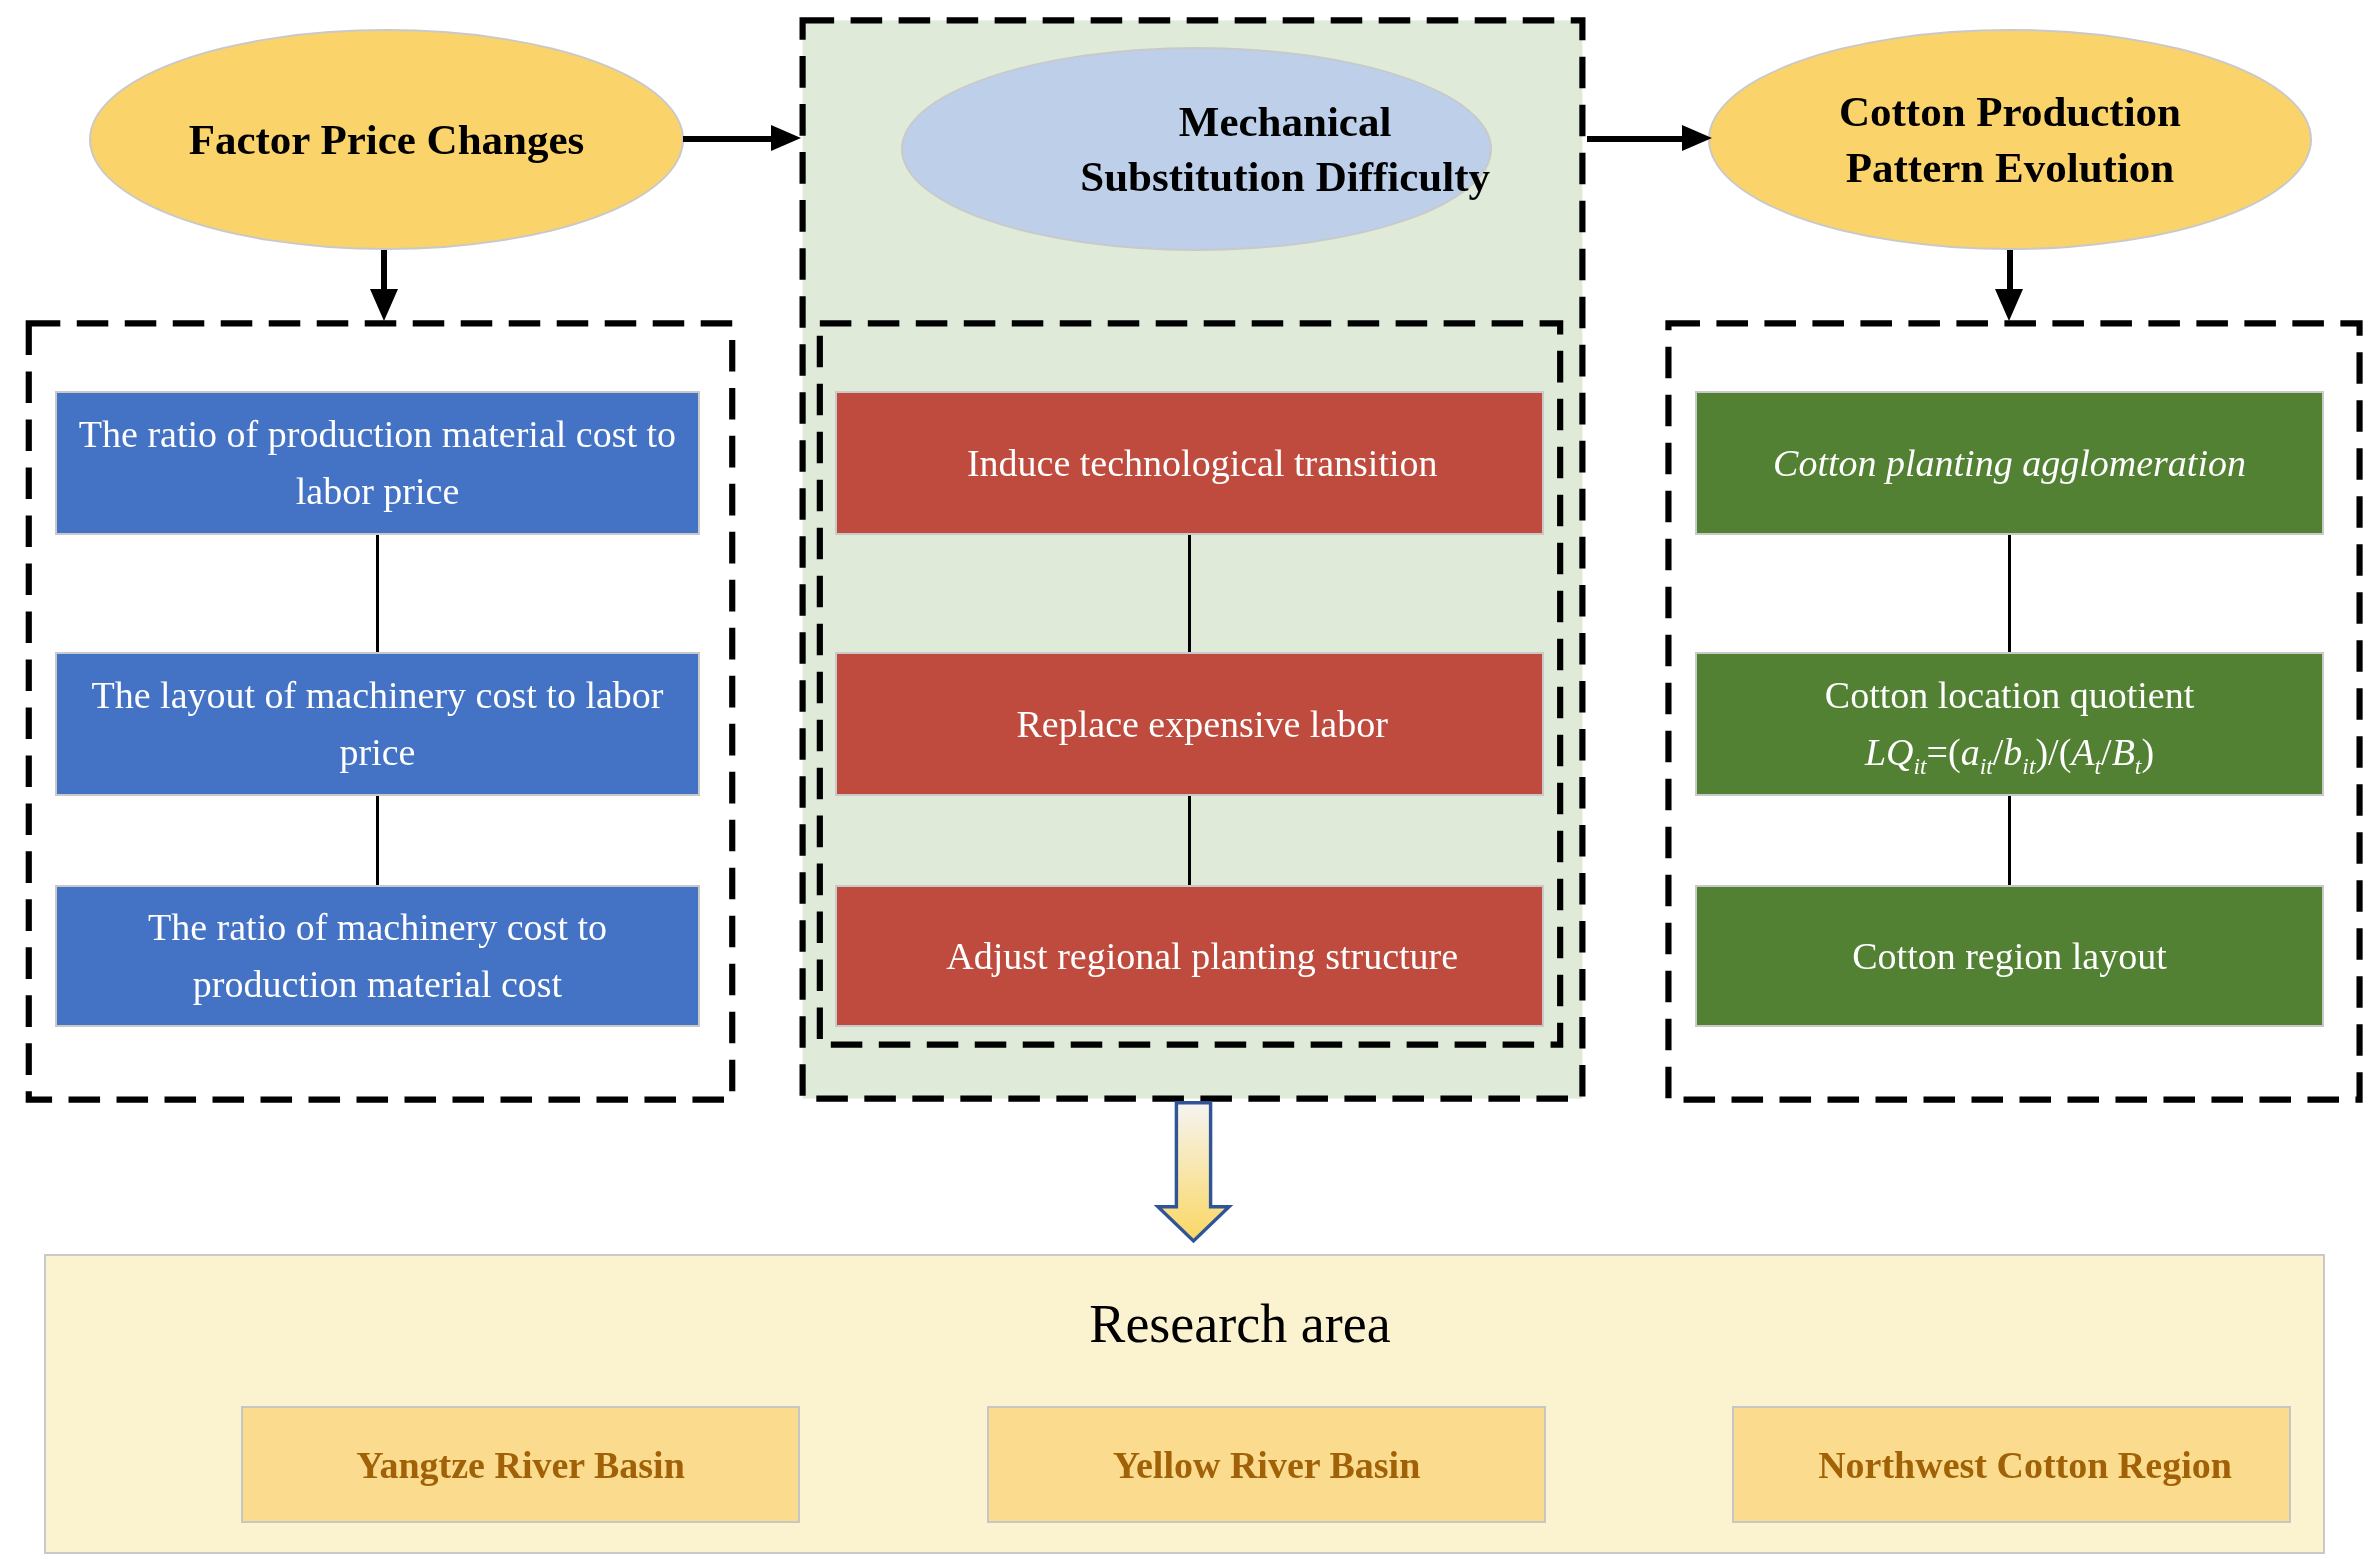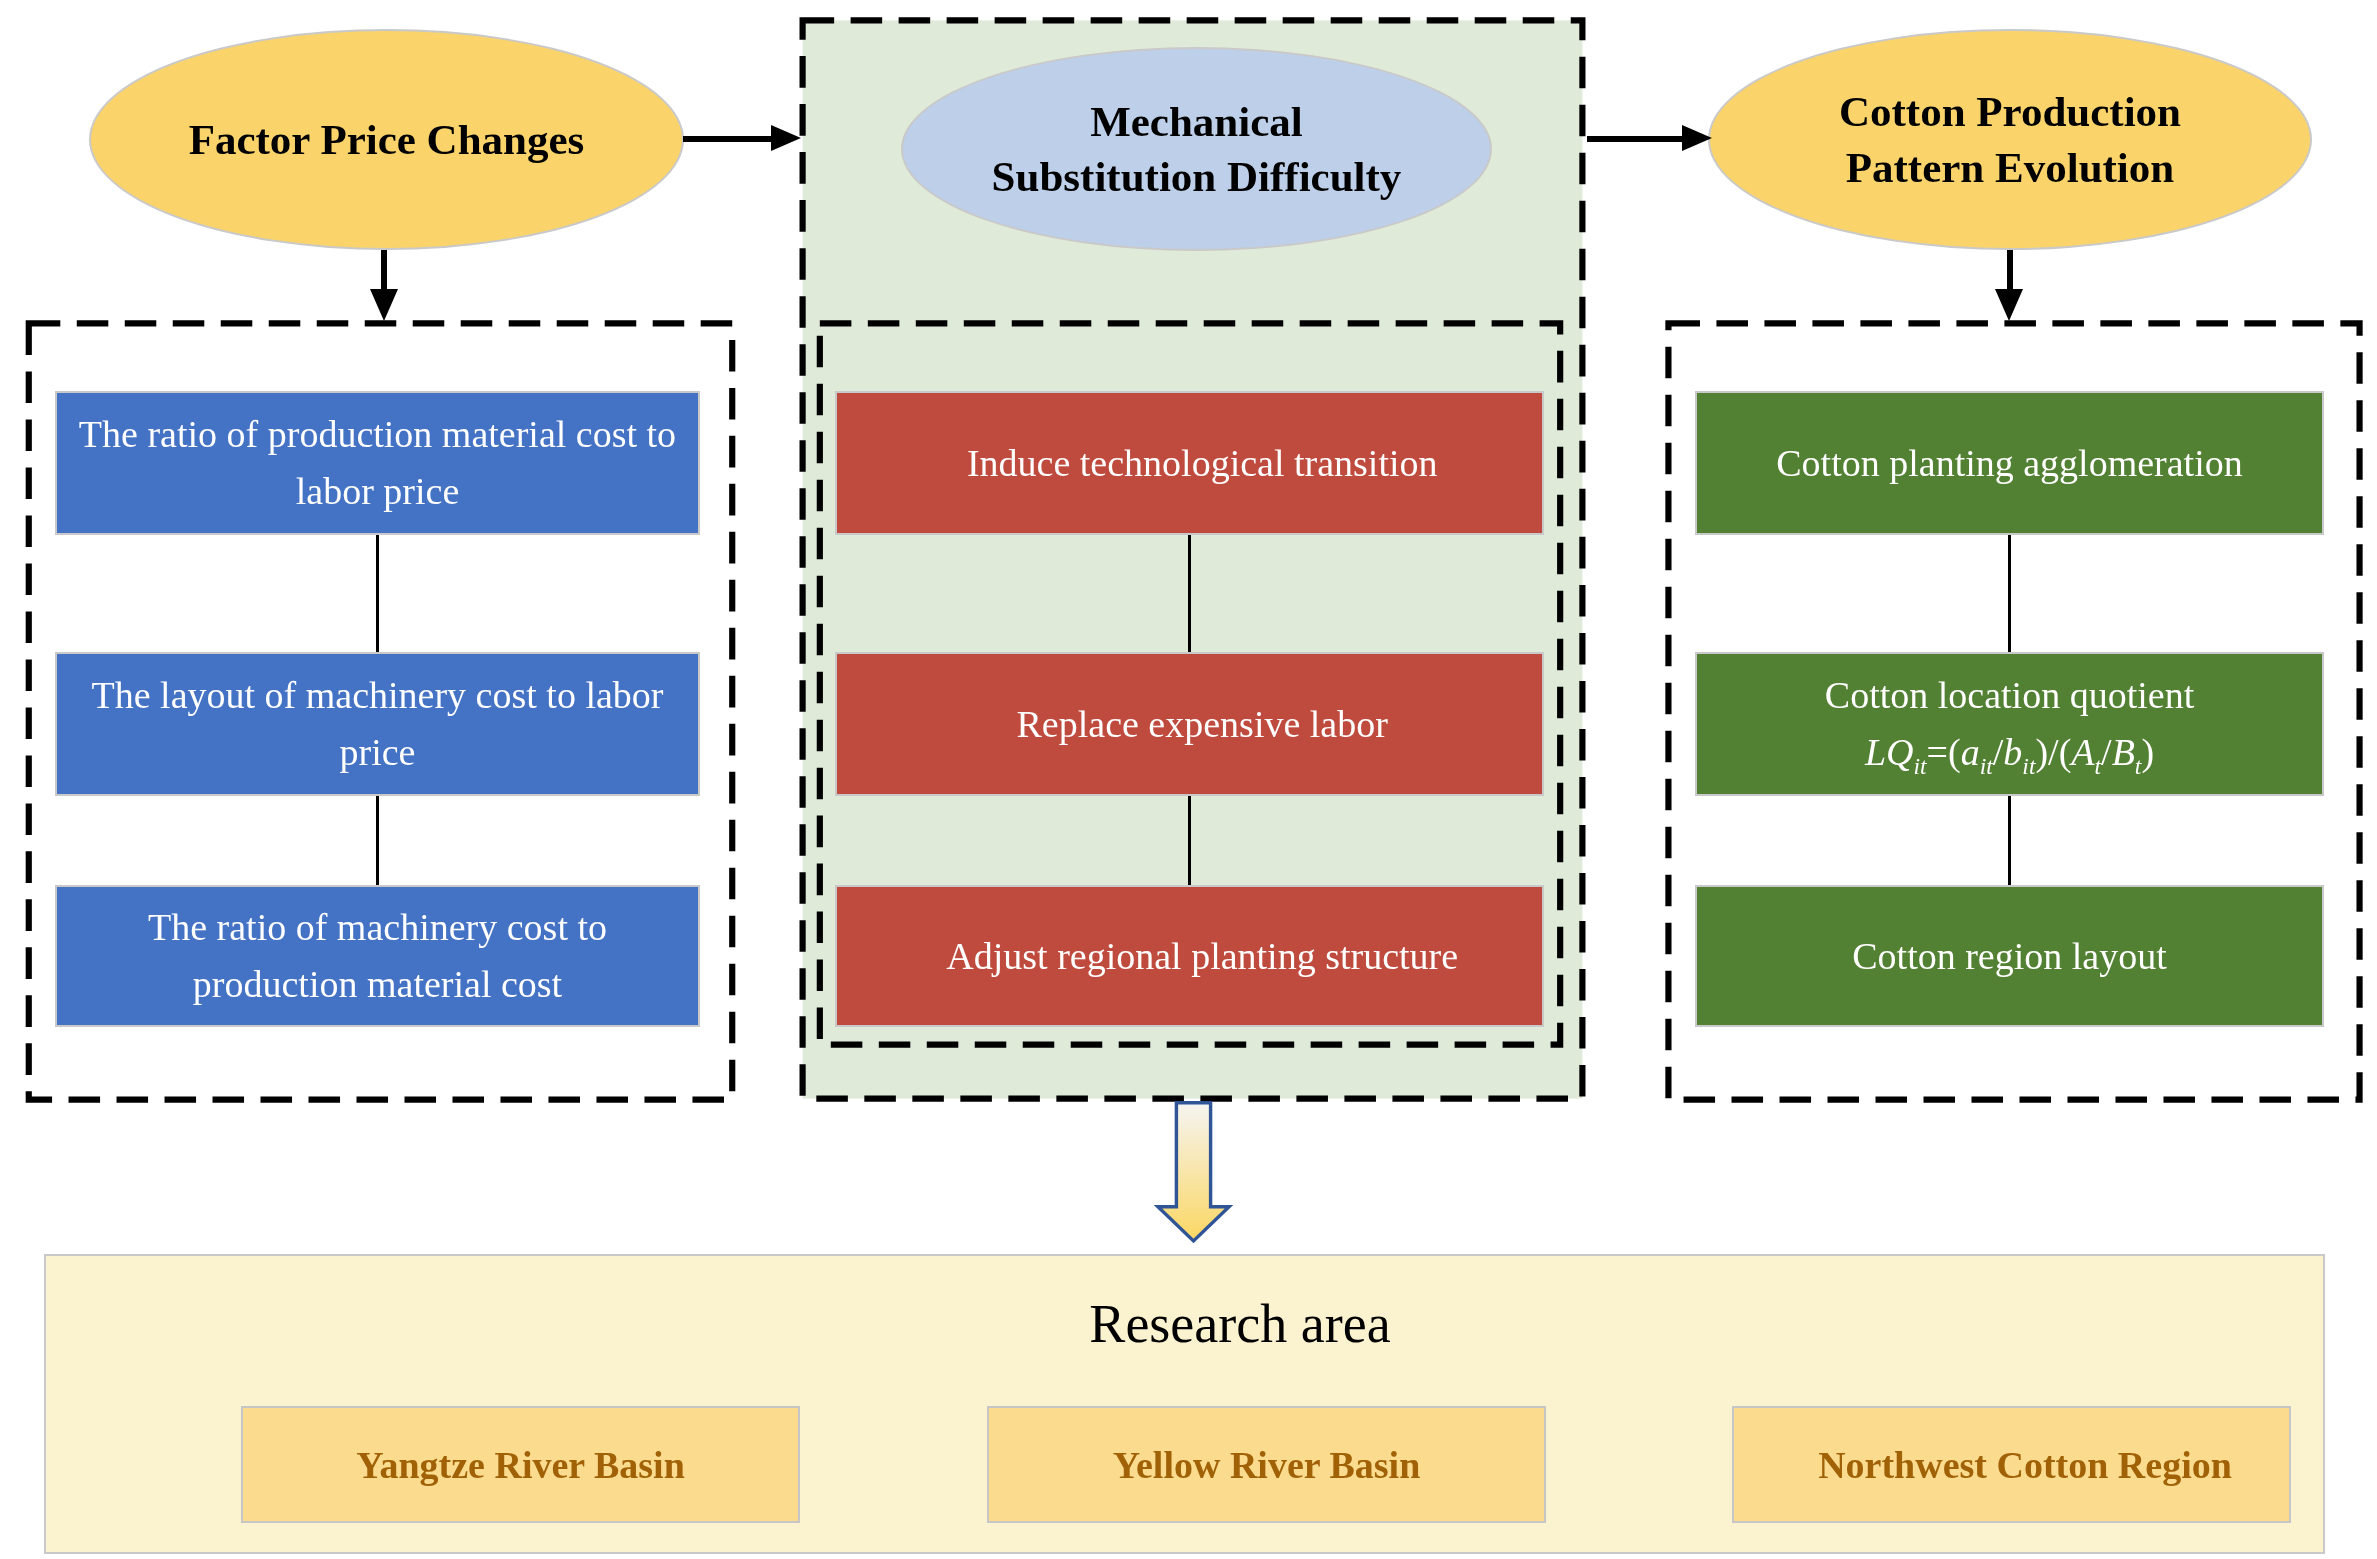--- a/index.html
+++ b/index.html
@@ -59,21 +59,21 @@
   <svg class="panel-svg" style="left:1665px;top:320px;" width="698" height="783" viewBox="0 0 1018 1142">
     <rect x="5" y="5" width="1008" height="1132" fill="none" stroke="#000" stroke-width="9" stroke-dasharray="46 24"></rect>
   </svg>
 
   <div class="ellipse" style="left:89px;top:29px;width:595px;height:221px;background:#FAD36B;">
     <div class="ellipse-label">
       <div>Factor Price Changes</div>
     </div>
   </div>
 
-  <div class="ellipse" style="left:901px;top:47px;width:591px;height:204px;background:#BDCFE9;">
+  <div class="ellipse" style="left:901px;top:47px;width:591px;height:204px;background:#BDCFE9;justify-content:flex-end;">
     <div class="ellipse-label">
       <div>Mechanical</div>
       <div>Substitution Difficulty</div>
     </div>
   </div>
 
   <div class="ellipse" style="left:1708px;top:29px;width:604px;height:221px;background:#FAD36B;">
     <div class="ellipse-label">
       <div>Cotton Production</div>
       <div>Pattern Evolution</div>
@@ -109,21 +109,21 @@
   </div>
   <div class="rowbox red" style="left:835px;top:652px;width:709px;height:144px;">
     <div>Replace expensive labor</div>
   </div>
   <div class="rowbox red" style="left:835px;top:885px;width:709px;height:142px;">
     <div>Adjust regional planting structure</div>
   </div>
   <div class="vline" style="left:1188px;top:535px;height:117px;"></div>
   <div class="vline" style="left:1188px;top:796px;height:89px;"></div>
 
-  <div class="rowbox green" style="left:1695px;top:391px;width:629px;height:144px;">
+  <div class="rowbox green" style="left:1695px;top:391px;width:629px;height:144px;font-style:italic;">
     <div>Cotton planting agglomeration</div>
   </div>
   <div class="rowbox green" style="left:1695px;top:652px;width:629px;height:144px;">
     <div>Cotton location quotient</div>
     <div class="formula"><i>LQ</i><sub><i>it</i></sub><span>=(</span><i>a</i><sub><i>it</i></sub><span>/</span><i>b</i><sub><i>it</i></sub><span>)/(</span><i>A</i><sub><i>t</i></sub><span>/</span><i>B</i><sub><i>t</i></sub><span>)</span></div>
   </div>
   <div class="rowbox green" style="left:1695px;top:885px;width:629px;height:142px;">
     <div>Cotton region layout</div>
   </div>
   <div class="vline" style="left:2008px;top:535px;height:117px;"></div>

